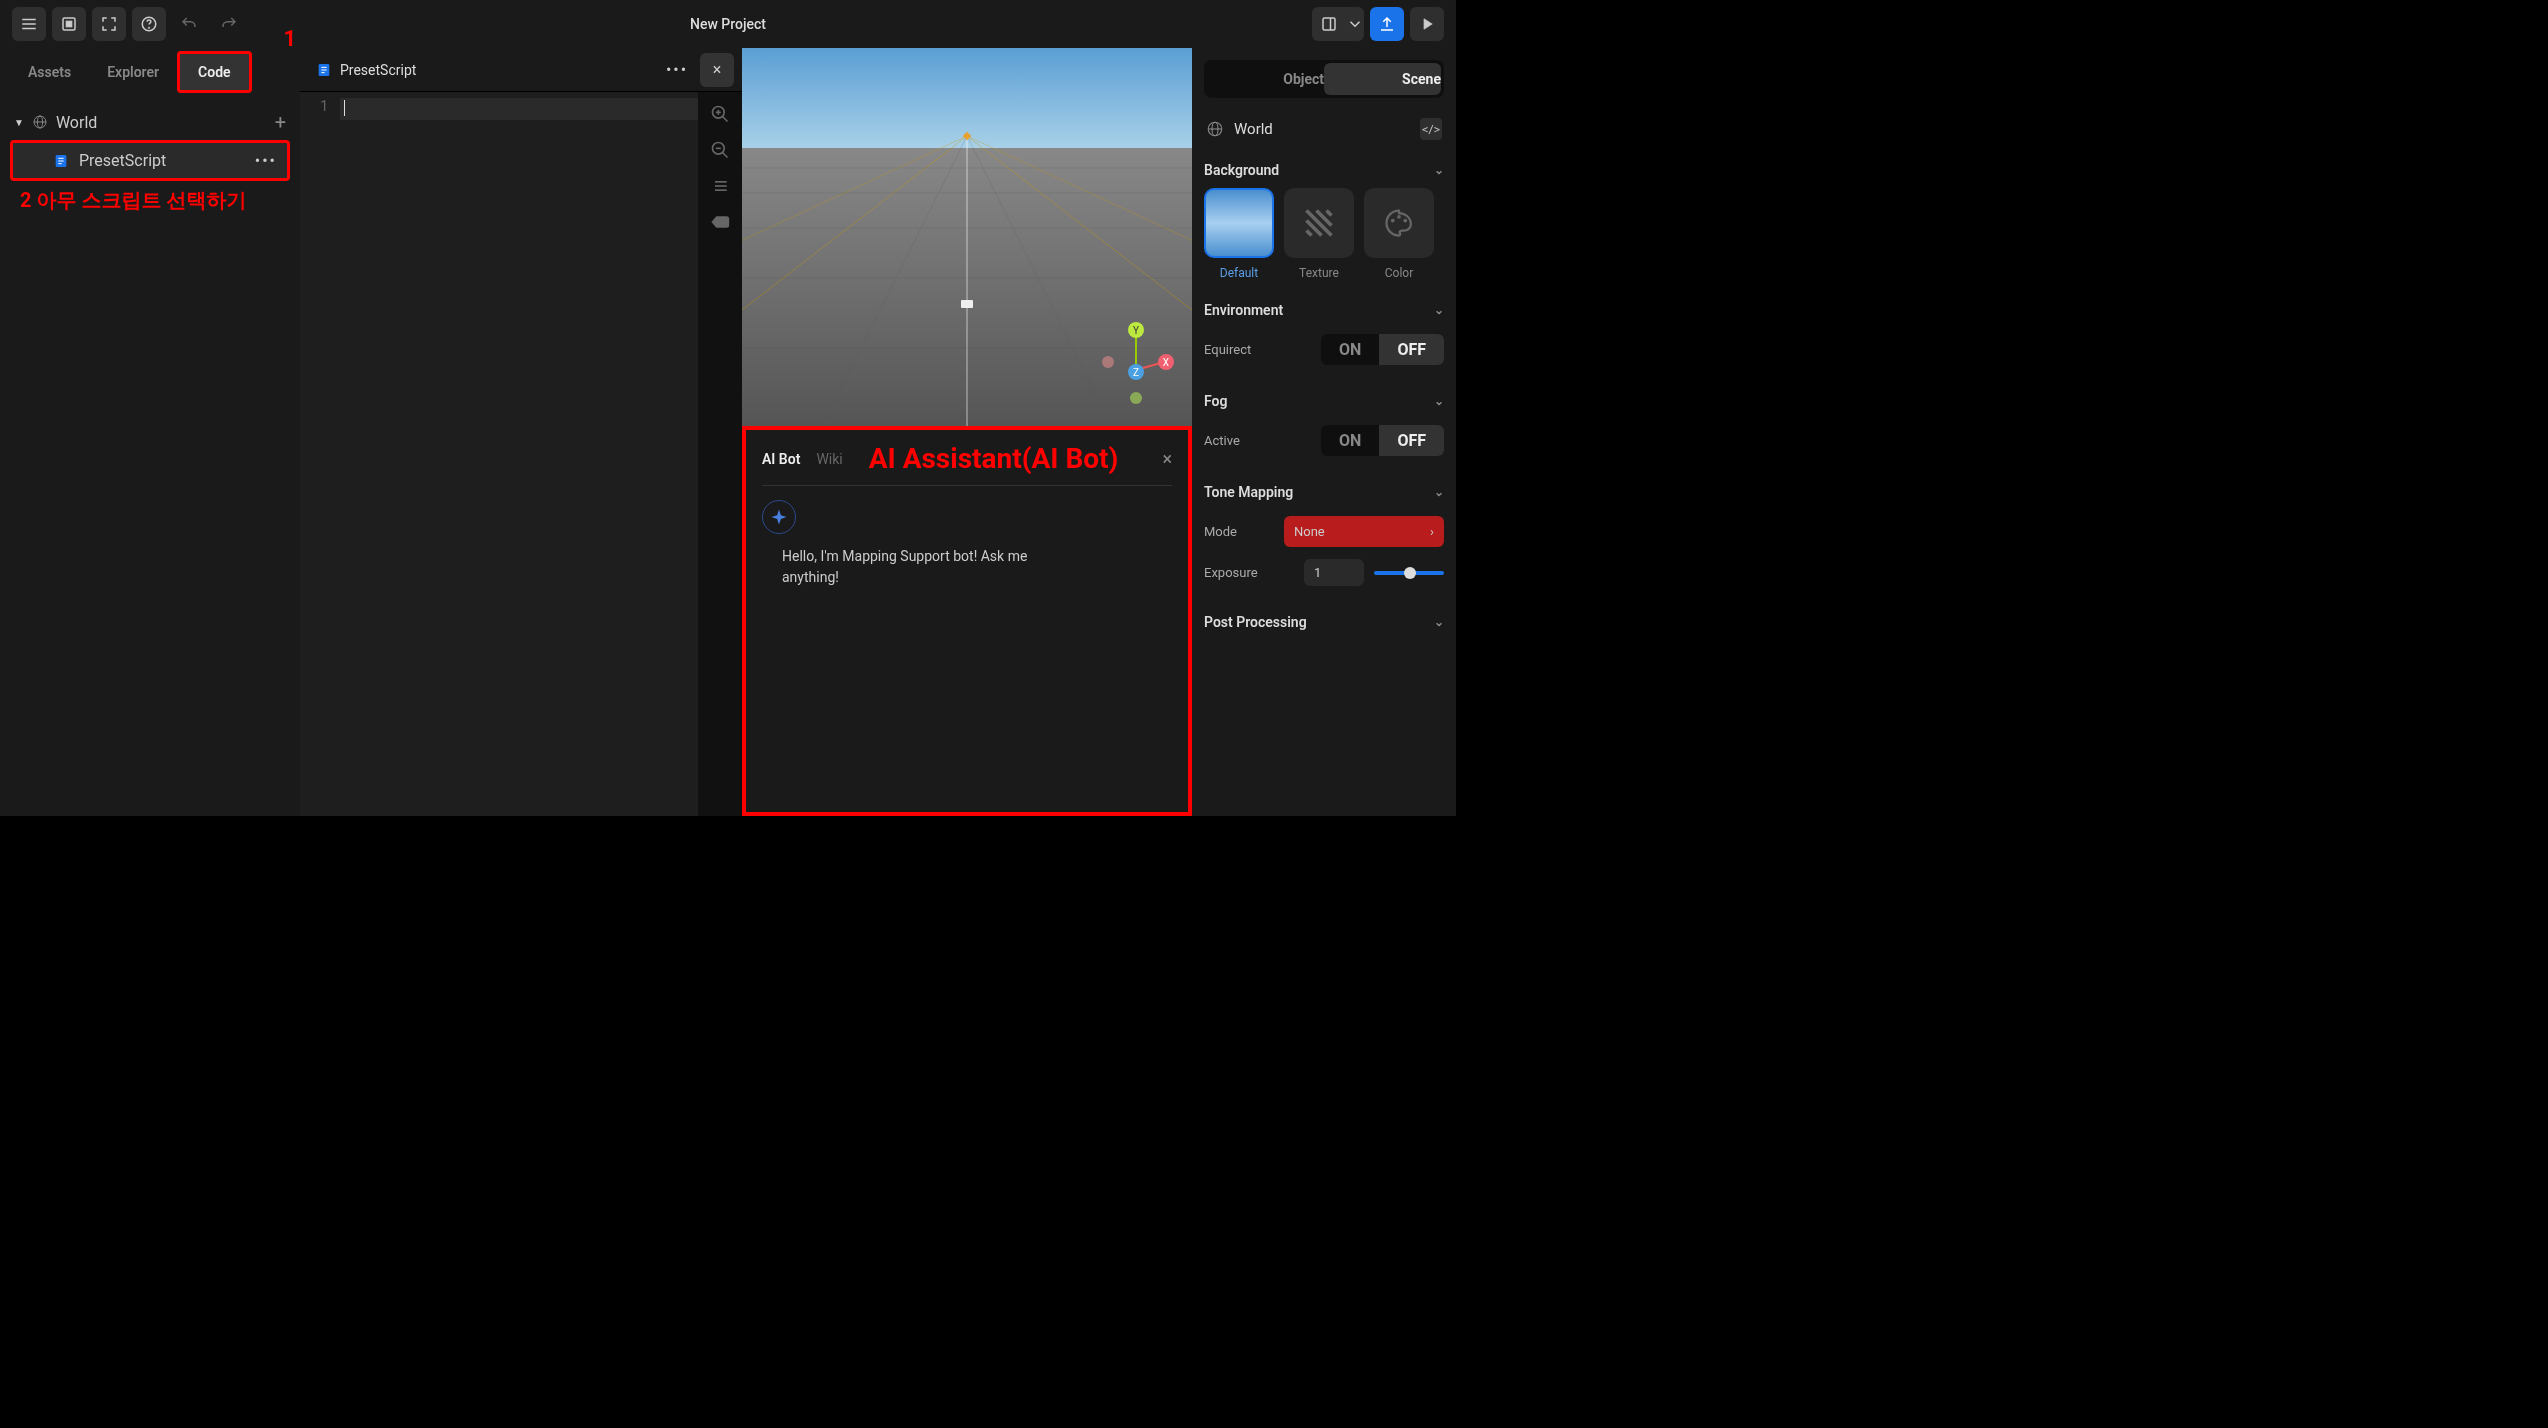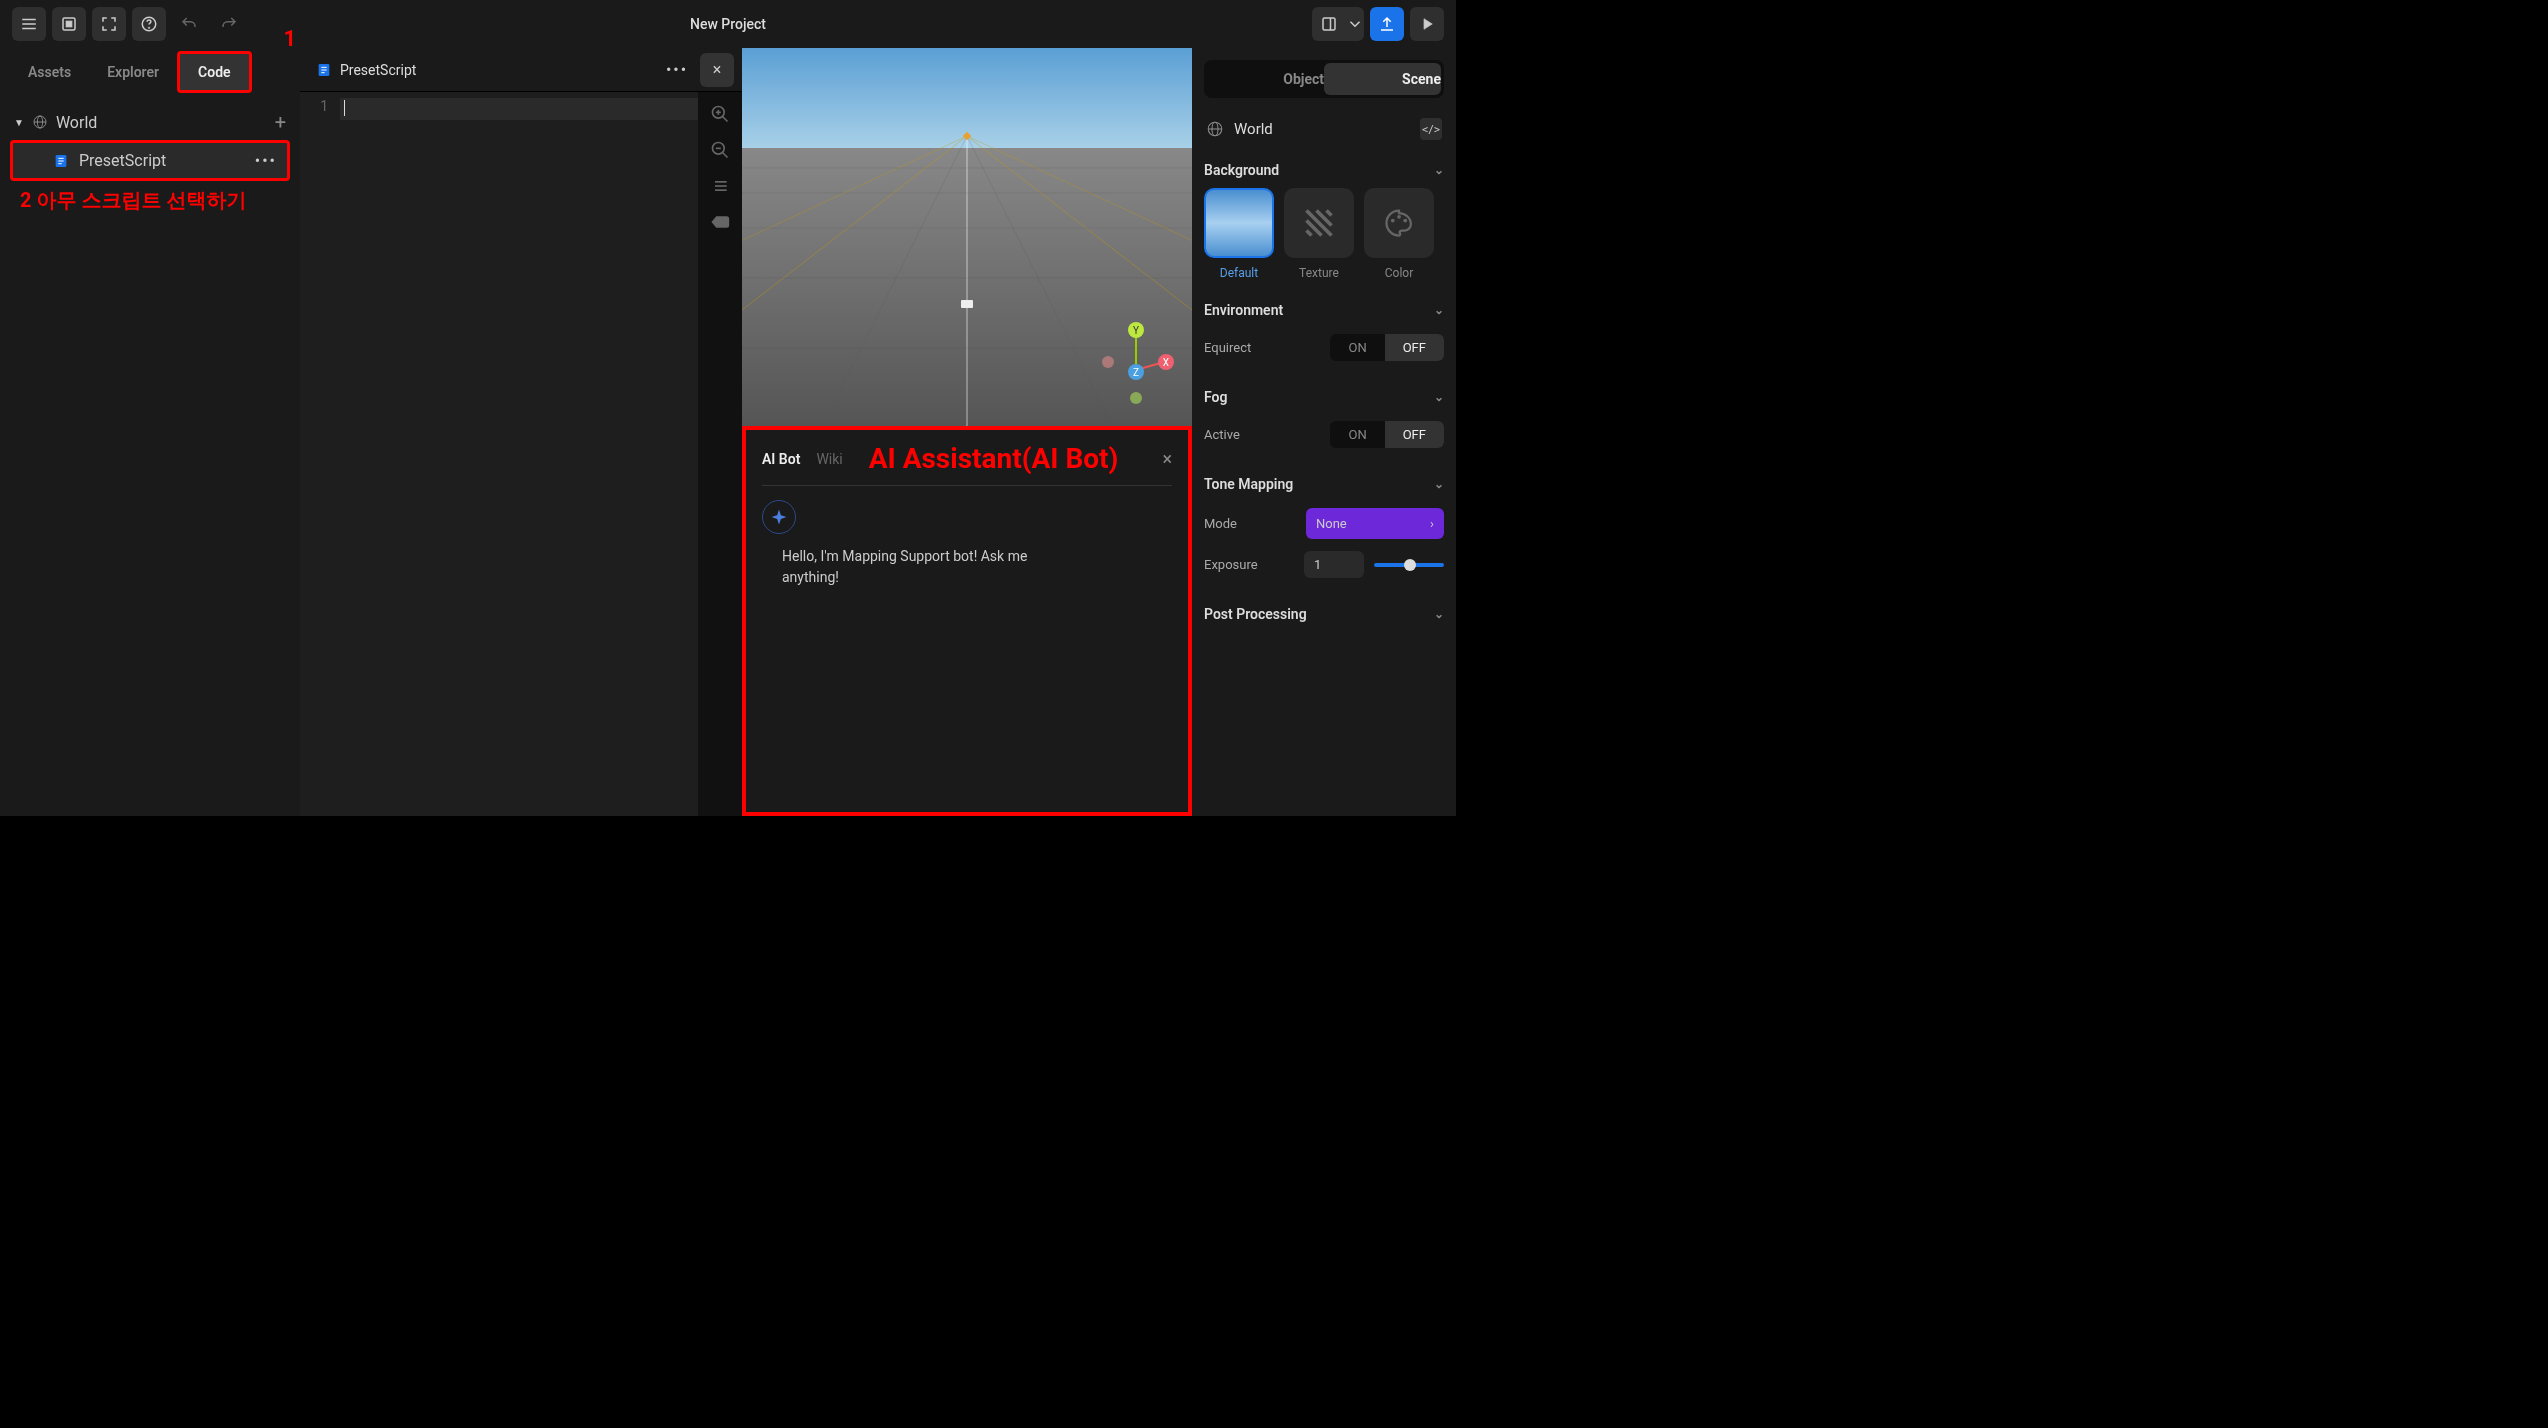--- a/index.html
+++ b/index.html
@@ -98,23 +98,23 @@
 .bg-options { display: flex; gap: 10px; }
 .bg-opt { width: 70px; display: flex; flex-direction: column; align-items: center; gap: 8px; cursor: pointer; }
 .bg-thumb { width: 70px; height: 70px; border-radius: 10px; background: #2a2a2a; display: flex; align-items: center; justify-content: center; }
 .bg-thumb.default { background: linear-gradient(to bottom, #4a8fd0 0%, #a8d0f0 50%, #4a8fd0 100%); border: 2px solid #1a73e8; }
 .bg-thumb.texture { background: #2a2a2a; }
 .bg-label { font-size: 12px; color: #888; }
 .bg-opt.selected .bg-label { color: #5a9fe8; }
 
 .prop-row { display: flex; align-items: center; justify-content: space-between; padding: 6px 0; font-size: 13px; color: #aaa; }
 .toggle-pair { display: flex; background: #0f0f0f; border-radius: 6px; overflow: hidden; }
-.toggle-pair span { padding: 6px 18px; font-size: 13px; font-weight: 400; cursor: pointer; color: #888; }
+.toggle-pair span { padding: 6px 18px; font-size: 16px; font-weight: 700; cursor: pointer; color: #888; }
 .toggle-pair span.active { background: #333; color: #eee; }
-.select-box { display: flex; align-items: center; justify-content: space-between; background: #6d28d9; border-radius: 6px; padding: 8px 10px; font-size: 13px; color: #ccc; cursor: pointer; width: 138px; }
+.select-box { display: flex; align-items: center; justify-content: space-between; background: #b91c1c; border-radius: 6px; padding: 8px 10px; font-size: 13px; color: #ccc; cursor: pointer; width: 160px; }
 .num-box { background: #2a2a2a; border-radius: 6px; padding: 6px 10px; font-size: 13px; color: #ccc; width: 60px; }
 .slider { width: 70px; height: 4px; background: #1a73e8; border-radius: 2px; position: relative; cursor: pointer; }
 .slider-thumb { position: absolute; width: 12px; height: 12px; background: #ddd; border-radius: 50%; top: -4px; left: 30px; }
 
 svg { pointer-events: none; }
 </style>
 </head>
 <body>
 
 <div class="topbar">

